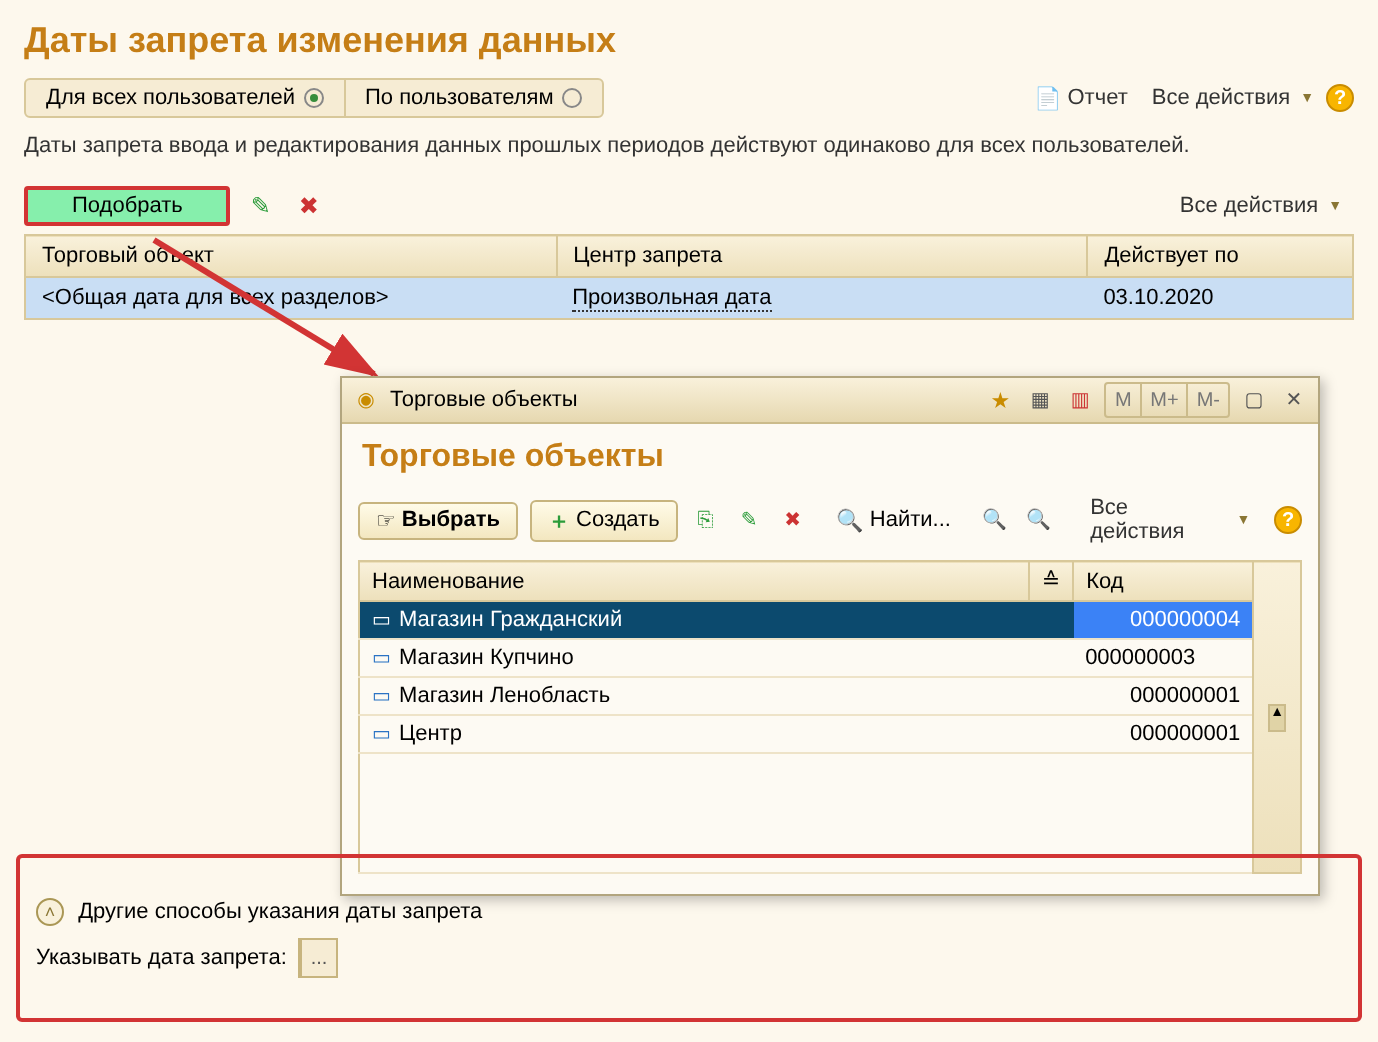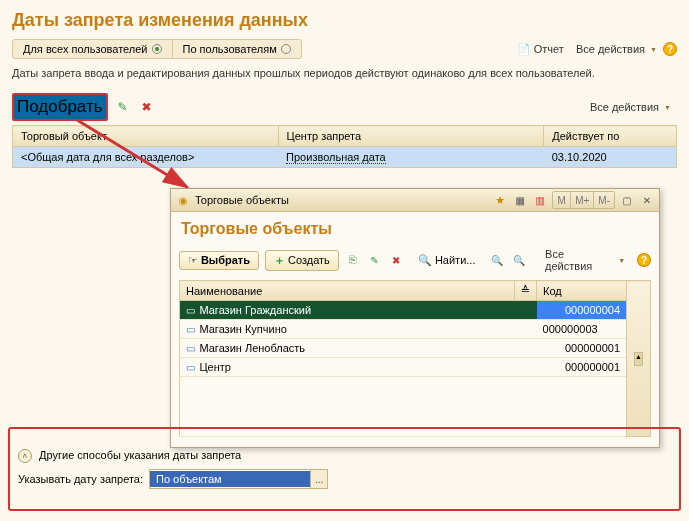--- a/index.html
+++ b/index.html
@@ -82,23 +82,23 @@
     color: #333;
   }
   .table-toolbar {
     display: flex;
     align-items: center;
     padding: 2px 12px;
     gap: 6px;
   }
   .btn-highlighted {
     border: 2px solid #d23434;
-    padding: 2px 3px;
-    background: #0369a1;
-    font-size: 17px;
+    padding: 2px 22px;
+    background: #86efac;
+    font-size: 11px;
     border-radius: 2px;
   }
   .icon-btn {
     width: 18px; height: 18px;
     display: inline-flex;
     align-items: center;
     justify-content: center;
     font-size: 12px;
   }
   .table-main {
@@ -202,21 +202,21 @@
     font-weight: normal;
     padding: 3px 6px;
     font-size: 11px;
   }
   .dialog-table td {
     border-bottom: 1px solid #eee3c8;
     padding: 3px 6px;
     font-size: 11px;
   }
   .row-sel td { background: #3b82f6; color: #fff; }
-  .row-sel td:first-child { background: #14532d; }
+  .row-sel td:first-child { background: #0c4a6e; }
   .folder-icon {
     color: #2b73c4;
     font-size: 10px;
     margin-right: 4px;
   }
   .scrollbar-col {
     width: 16px;
     background: #f3eed8;
     border-left: 1px solid #d8c89a;
   }
@@ -417,19 +417,18 @@
   </tbody>
     </table>
 </div>
 
 <div class="bottom-box">
   <div>
     <span class="expand-circle">˄</span>
     <span>Другие способы указания даты запрета</span>
   </div>
   <div class="field-row">
-    <span>Указывать дату запрета:</span>
+    <span>Указывать дата запрета:</span>
     <div class="select-field">
-      <span class="sel-text">По объектам</span>
       <span class="sel-btn">...</span>
     </div>
   </div>
 </div>
 
 </body></html>

